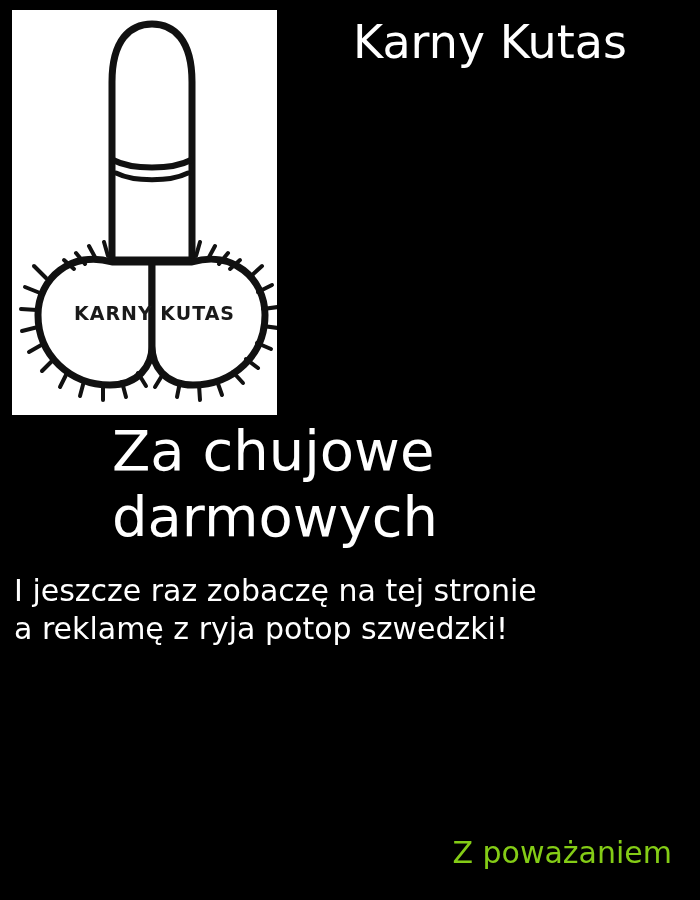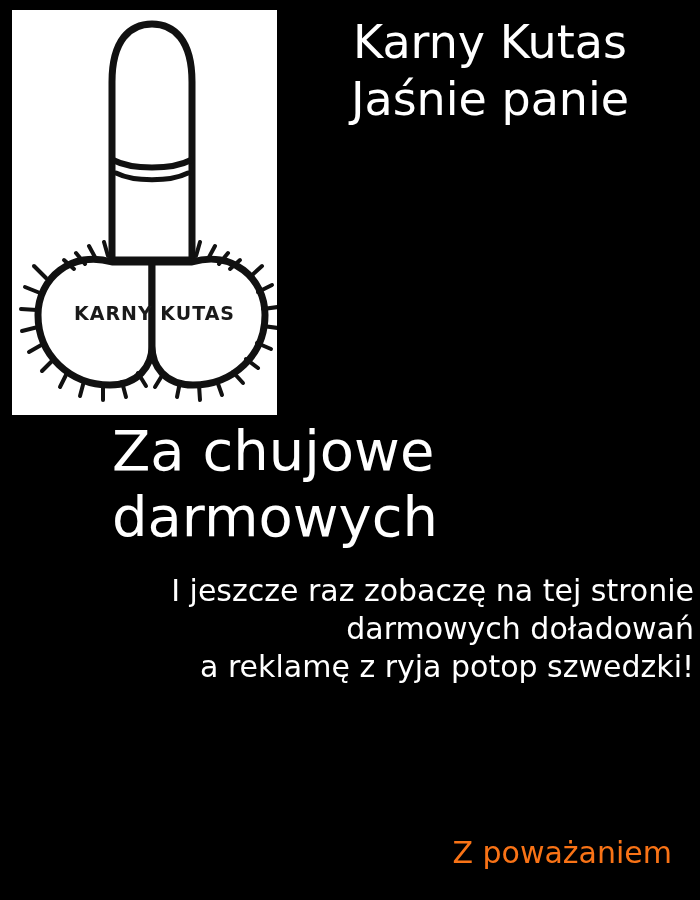--- a/index.html
+++ b/index.html
@@ -76,34 +76,33 @@
     position: absolute;
     left: 14px;
     top: 572px;
     width: 680px;
   }
   .body-line {
     font-size: 30px;
     line-height: 38px;
     color: #ffffff;
     white-space: nowrap;
-    text-align: right;
   }
 
   
   .signature {
     position: absolute;
     right: 28px;
     bottom: 26px;
     text-align: right;
   }
   .sign-line {
     font-size: 30px;
     line-height: 42px;
-    color: #f97316;
+    color: #84cc16;
     white-space: nowrap;
   }
 
   .stamp-text {
     font-family: "DejaVu Sans", sans-serif;
     font-weight: bold;
     font-size: 19px;
     letter-spacing: 1px;
     fill: #1a1a1a;
   }
@@ -161,33 +160,31 @@
             <path d="M207 254 L216 243"></path>
             <path d="M218 259 L228 250"></path>
           </g>
         </g>
         <text class="stamp-text" x="62" y="310">KARNY  KUTAS</text>
       </svg>
     </div>
 
     <div class="title-block">
       <div class="title-line">Karny Kutas</div>
-      <div class="title-line">Jaśnie panie</div>
     </div>
 
   </div>
 
   <div class="headline">
     <div class="headline-line">Za chujowe</div>
     <div class="headline-line">darmowych</div>
   </div>
 
   <div class="body-text">
     <div class="body-line">I jeszcze raz zobaczę na tej stronie</div>
-    <div class="body-line">darmowych doładowań</div>
     <div class="body-line">a reklamę z ryja potop szwedzki!</div>
   </div>
 
   <div class="signature">
     <div class="sign-line">Z poważaniem</div>
   </div>
 
 </div>
 
 </body></html>

